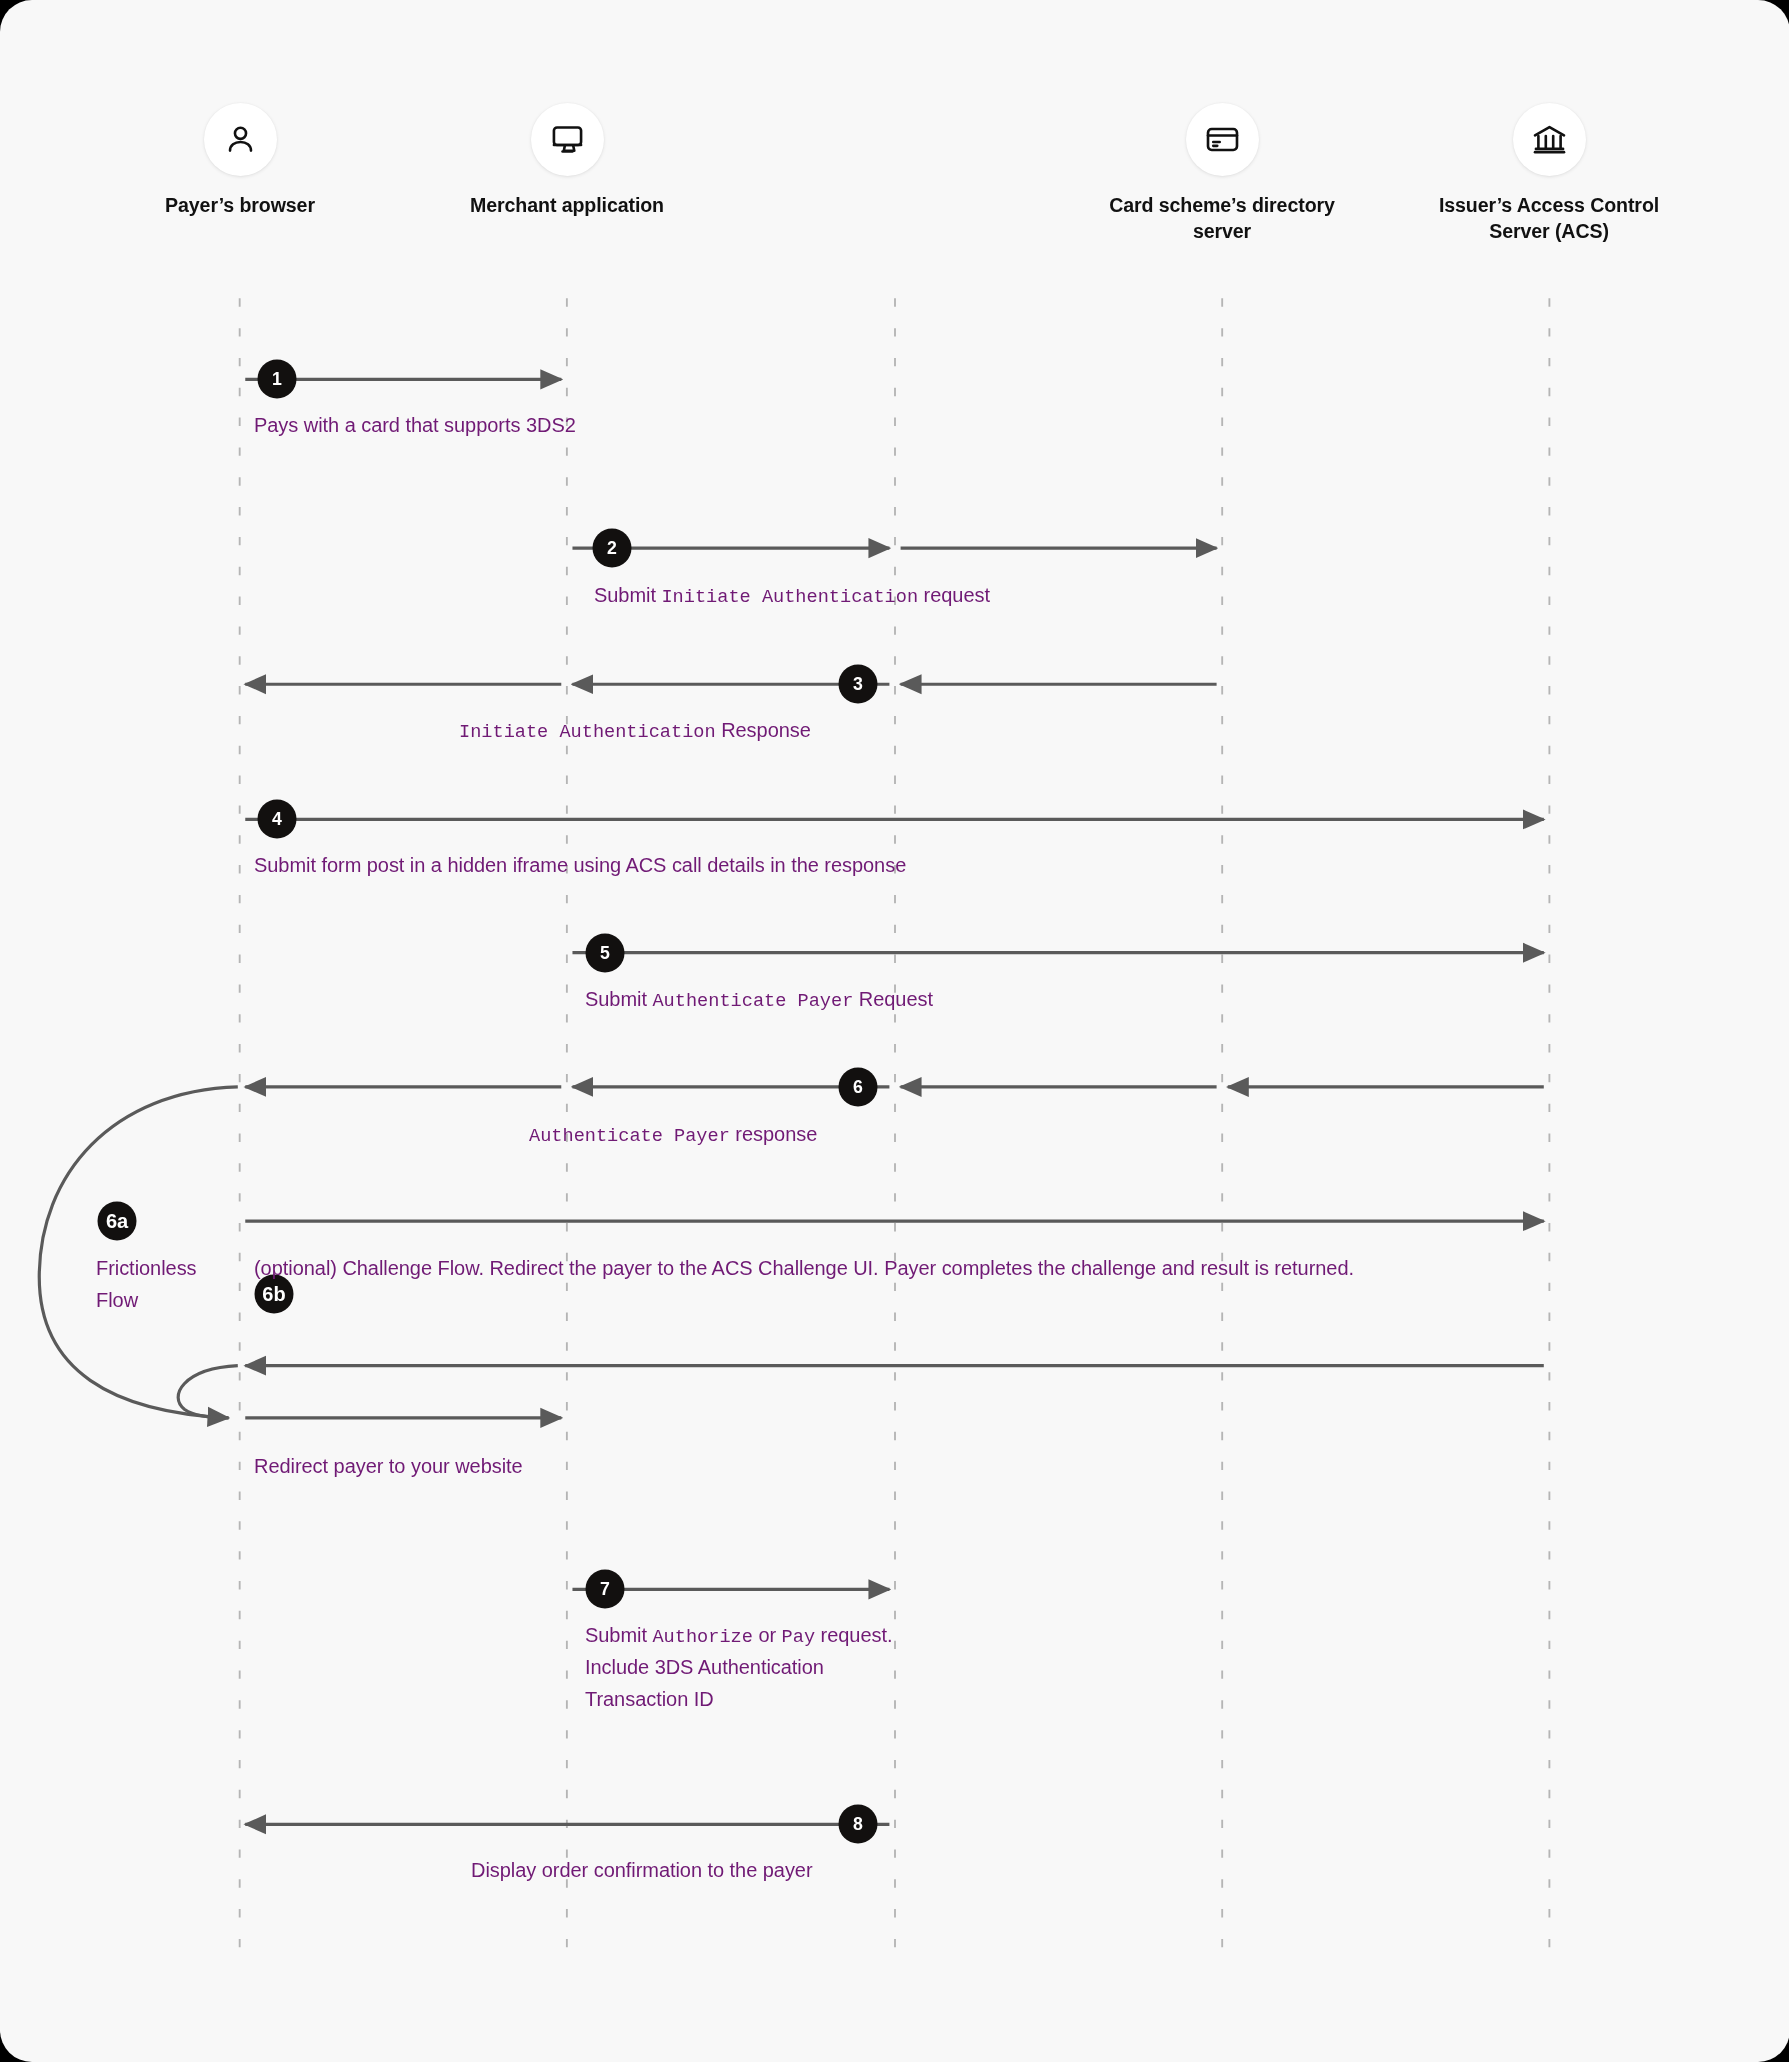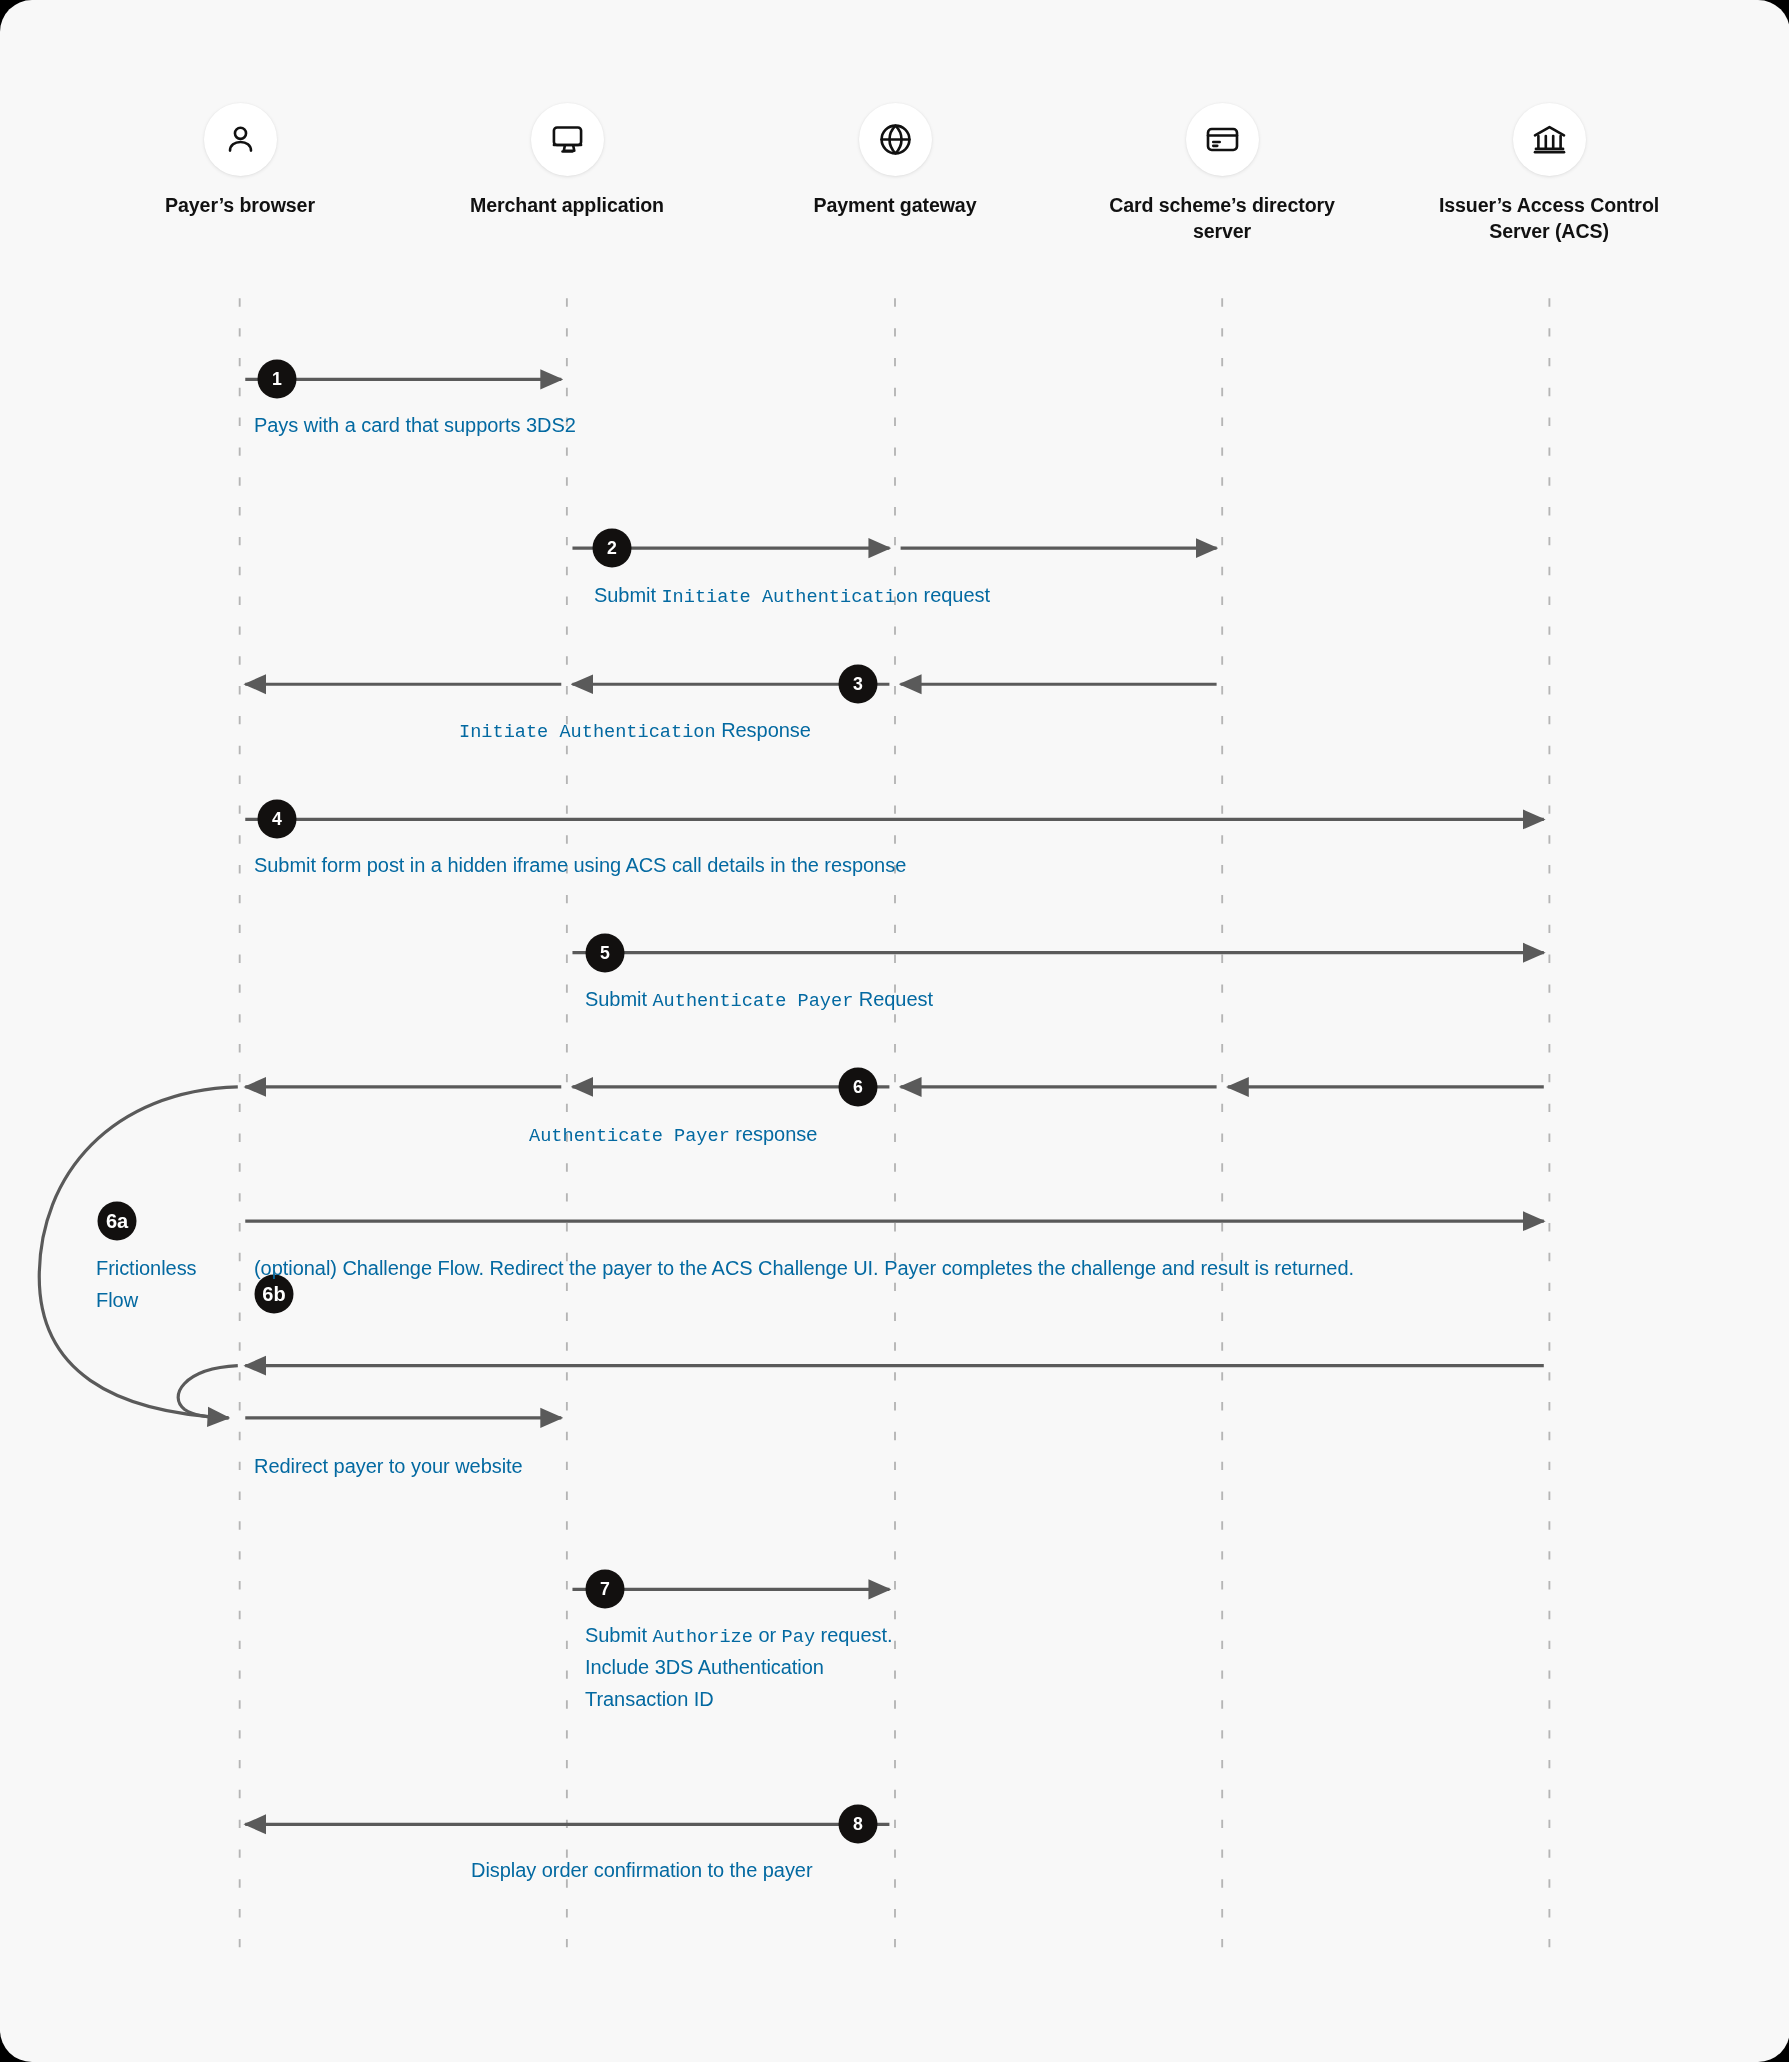--- a/index.html
+++ b/index.html
@@ -77,21 +77,21 @@
     justify-content: center;
     transform: translate(-50%, -50%);
     letter-spacing: 0px;
   }
   .step-badge.small {
     font-size: 20px;
   }
   .msg-label {
     position: absolute;
     font-size: 20px;
-    color: #0369a1;
+    color: #701a75;
     line-height: 1.58;
     letter-spacing: -0.05px;
   }
   .msg-label .mono {
     font-family: "Liberation Mono", monospace;
     font-size: 18.6px;
     letter-spacing: 0px;
   }
 </style>
 </head>
@@ -116,30 +116,20 @@
     <div class="participant" style="left:240px; top:103px;">
       <div class="p-icon-wrap">
         <svg viewBox="0 0 24 24" fill="none" stroke="#111" stroke-width="1.7" stroke-linecap="round" stroke-linejoin="round">
           <circle cx="12" cy="8" r="3.6"></circle>
           <path d="M5.2 19.2c0-3.4 3-5.6 6.8-5.6s6.8 2.2 6.8 5.6"></path>
         </svg>
       </div>
       <div class="p-label">Payer’s browser</div>
     </div>
 
-    <div class="participant" style="left:895px; top:103px;">
-      <div class="p-icon-wrap">
-        <svg viewBox="0 0 24 24" fill="none" stroke="#111" stroke-width="1.7" stroke-linecap="round" stroke-linejoin="round">
-          <circle cx="12" cy="12" r="9"></circle>
-          <path d="M3 12h18"></path>
-          <path d="M12 3c2.6 2.6 3.9 5.7 3.9 9s-1.3 6.4-3.9 9c-2.6-2.6-3.9-5.7-3.9-9S9.4 5.6 12 3z"></path>
-        </svg>
-      </div>
-      <div class="p-label">Payment gateway</div>
-    </div>
 
     <div class="participant" style="left:1222px; top:103px;">
       <div class="p-icon-wrap">
         <svg viewBox="0 0 24 24" fill="none" stroke="#111" stroke-width="1.7" stroke-linecap="round" stroke-linejoin="round">
           <rect x="2.6" y="5.2" width="18.8" height="13.6" rx="2.4"></rect>
           <path d="M2.6 9.4h18.8"></path>
           <path d="M6 13.6h4.2"></path>
           <path d="M6 16.1h2.6"></path>
         </svg>
       </div>

